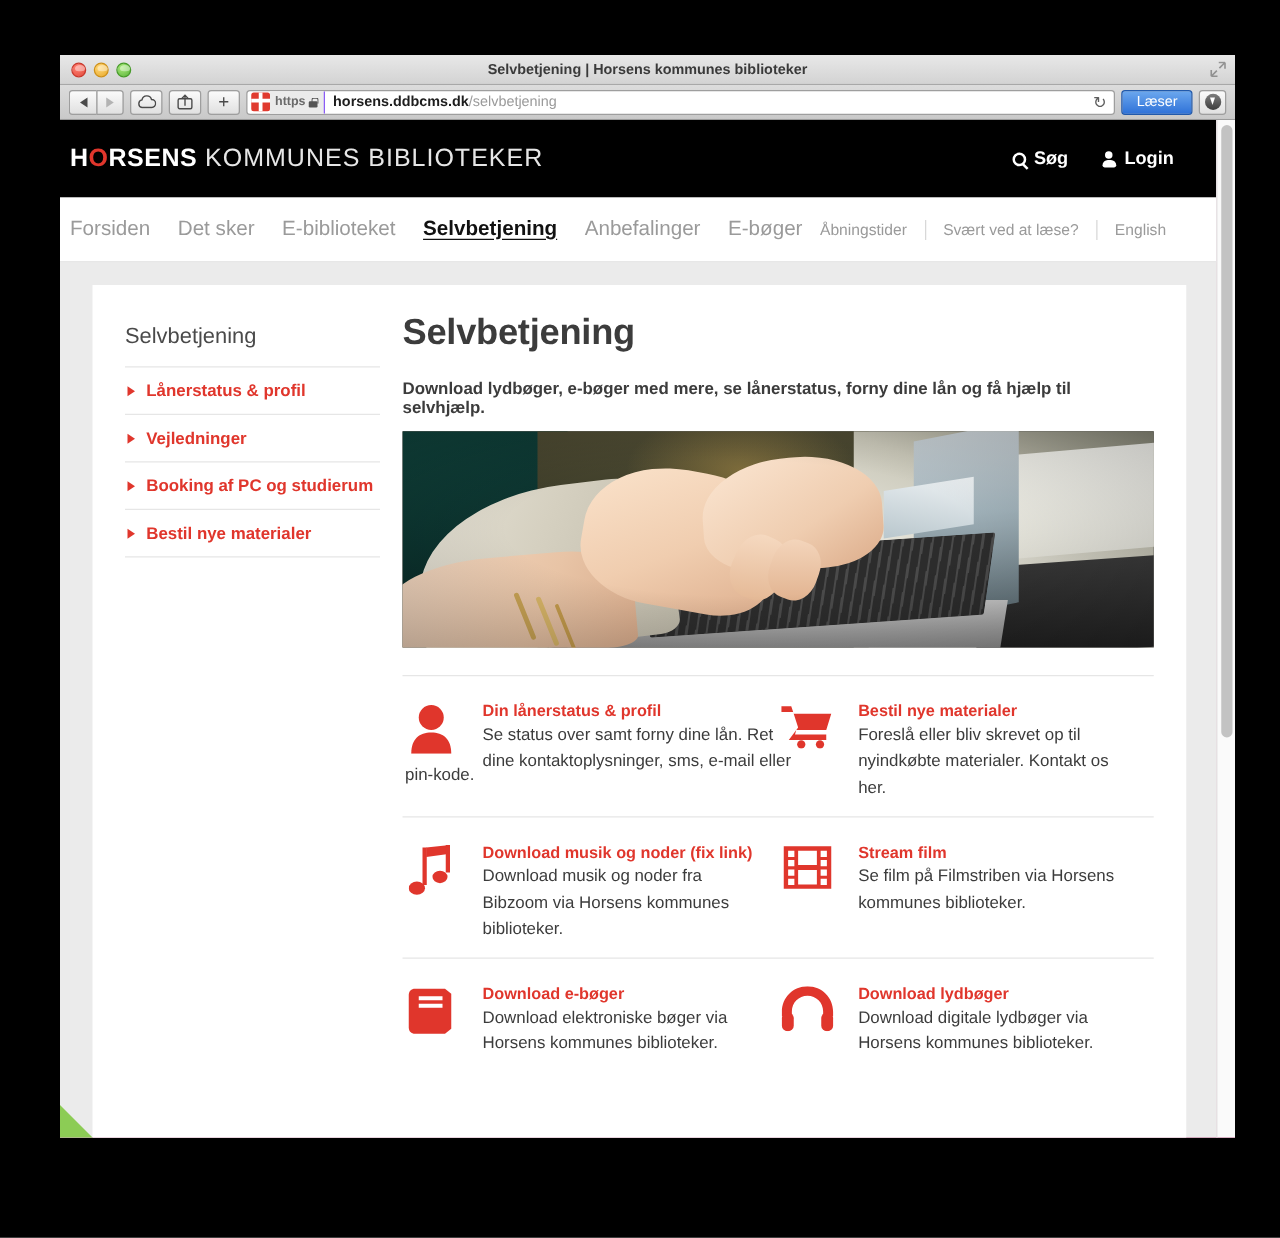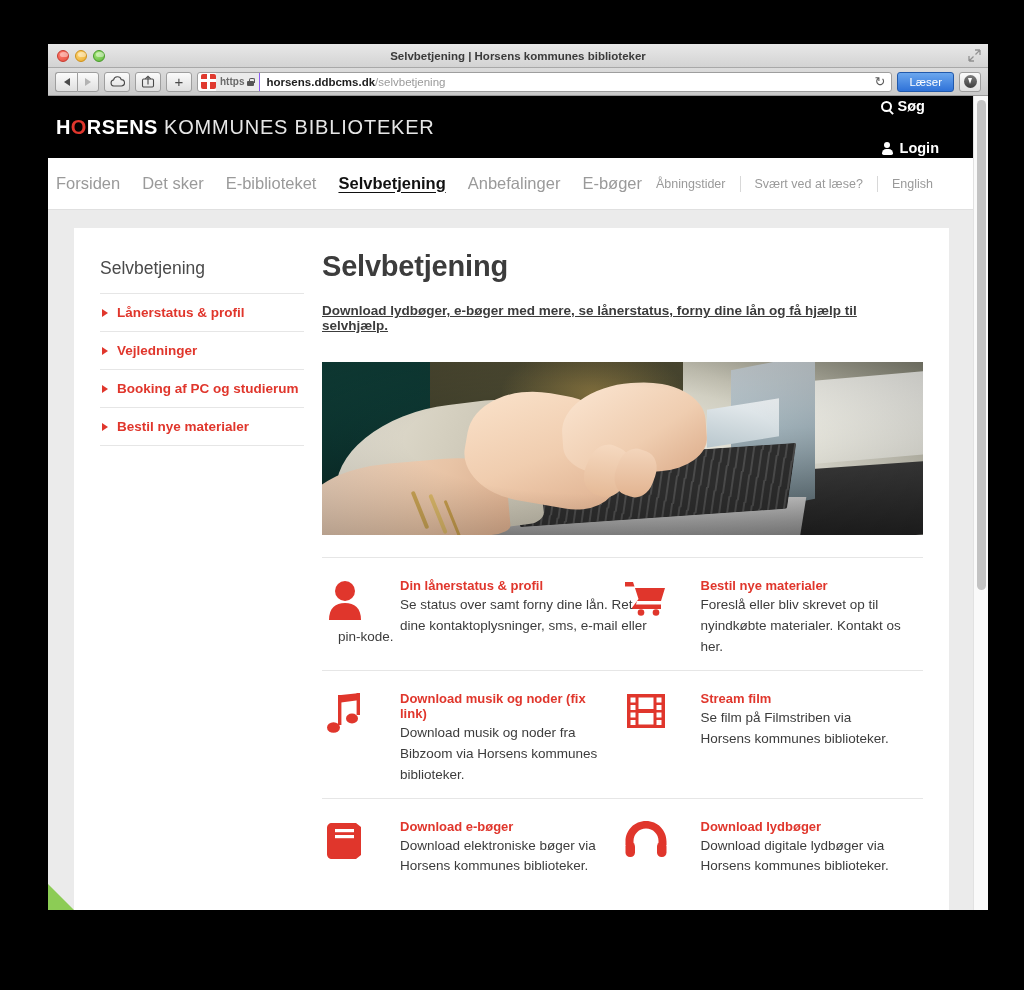--- a/index.html
+++ b/index.html
@@ -149,21 +149,21 @@
     height: 62px; background: #000;
     display: flex; align-items: center;
     padding: 0 34px 0 0;
   }
   .logo { font-size: 20px; letter-spacing: .4px; margin-left: 8px; white-space: nowrap; }
   .logo-strong { color: #fff; font-weight: bold; }
   .logo-o {
     color: #e0362c; font-weight: bold; position: relative; display: inline-block;
   }
   .logo-light { color: #e6e6e6; font-weight: normal; letter-spacing: .8px; }
-  .header-actions { margin-left: auto; display: flex; align-items: flex-start; gap: 26px; flex-direction: column; }
+  .header-actions { margin-left: auto; display: flex; align-items: flex-end; gap: 26px; }
   .hdr-link {
     color: #fff; font-size: 14.5px; font-weight: bold;
     display: flex; align-items: center; gap: 6px;
   }
   .mag {
     width: 11px; height: 11px; border: 2px solid #fff; border-radius: 50%;
     position: relative; display: inline-block;
   }
   .mag::after {
     content: ""; position: absolute; right: -4px; bottom: -3px;
@@ -221,21 +221,21 @@
     border-top: 4.5px solid transparent; border-bottom: 4.5px solid transparent;
     border-left: 6px solid #e0362c;
   }
 
   .main-col { flex: 1; padding: 0 26px 0 18px; }
   .page-title {
     font-size: 29px; font-weight: bold; color: #3c3c3c; letter-spacing: -.2px;
     padding-bottom: 20px;
   }
   .intro {
-    font-size: 13.5px; font-weight: bold; color: #3c3c3c; padding-bottom: 29px; text-decoration: underline;
+    font-size: 13.5px; font-weight: bold; color: #3c3c3c; padding-bottom: 12px;
   }
 
   
   .banner {
     width: 100%; height: 173px; position: relative; overflow: hidden;
     background: #2a2a22;
   }
   .bn { position: absolute; }
   .bn-bg-left   { left:0; top:0; width:22%; height:100%; background: linear-gradient(160deg,#10433c 0%,#0b2f2b 55%,#07211e 100%); }
   .bn-bg-mid    { left:18%; top:0; width:44%; height:100%; background: linear-gradient(180deg,#4d4a32 0%,#3a3a27 40%,#272519 100%); }
@@ -256,21 +256,21 @@
   .bn-screen2   { left:64%; top:24%; width:12%; height:22%; background: linear-gradient(200deg,#eef2f4,#b9c7cd); transform: skewY(-9deg); }
   .bn-desk      { left:76%; top:60%; width:26%; height:42%; background: linear-gradient(190deg,#3d3d3d,#1e1e1e); transform: rotate(-4deg); }
   .bn-paper     { left:80%; top:8%; width:22%; height:48%; background: linear-gradient(200deg,#fdfdf8,#e3e2d8); transform: rotate(-5deg); }
   .bn-vignette  { left:0; top:0; width:100%; height:100%; background: radial-gradient(ellipse at 45% 45%, rgba(0,0,0,0) 40%, rgba(0,0,0,.28) 100%); }
 
   .hr { border-top: 1px solid #e6e6e6; margin: 22px 0 0 0; }
 
   
   .svc-row { display: flex; padding: 20px 0 12px 0; }
   .svc-row.bordered { border-top: 1px solid #e6e6e6; }
-  .svc { width: 50%; display: flex; gap: 32px; padding-right: 18px; }
+  .svc { width: 50%; display: flex; gap: 18px; padding-right: 18px; }
   .svc-icon { width: 46px; flex: none; display: flex; align-items: flex-start; justify-content: center; padding-top: 2px; }
   .svc-body { flex: 1; }
   .svc-title { font-size: 13px; font-weight: bold; color: #e0362c; padding-bottom: 2px; }
   .svc-desc { font-size: 13.5px; color: #3c3c3c; line-height: 1.55; }
   .svc.overflowing .svc-body { position: relative; }
   .svc.overflowing .svc-desc { width: 260px; }
   .svc.overflowing .svc-overflow {
     position: absolute; left: -62px; top: 51px;
     font-size: 13.5px; color: #3c3c3c; white-space: nowrap;
   }

